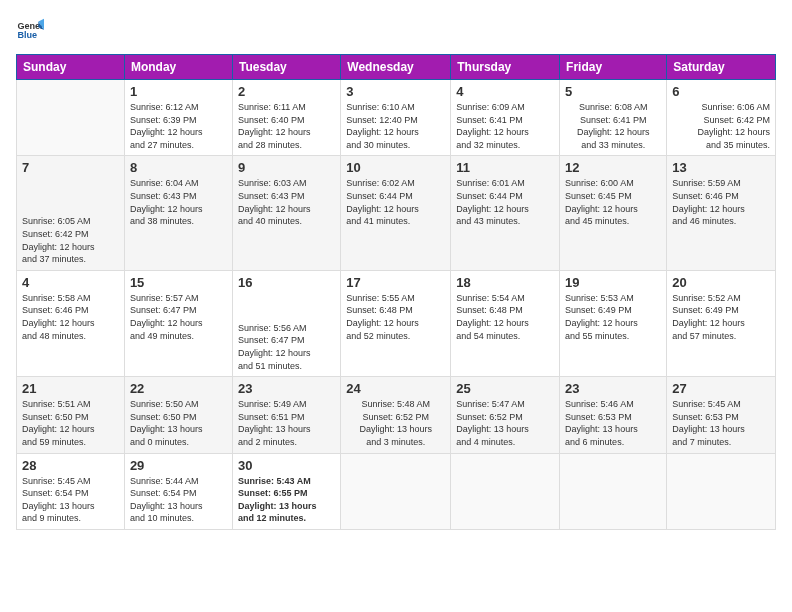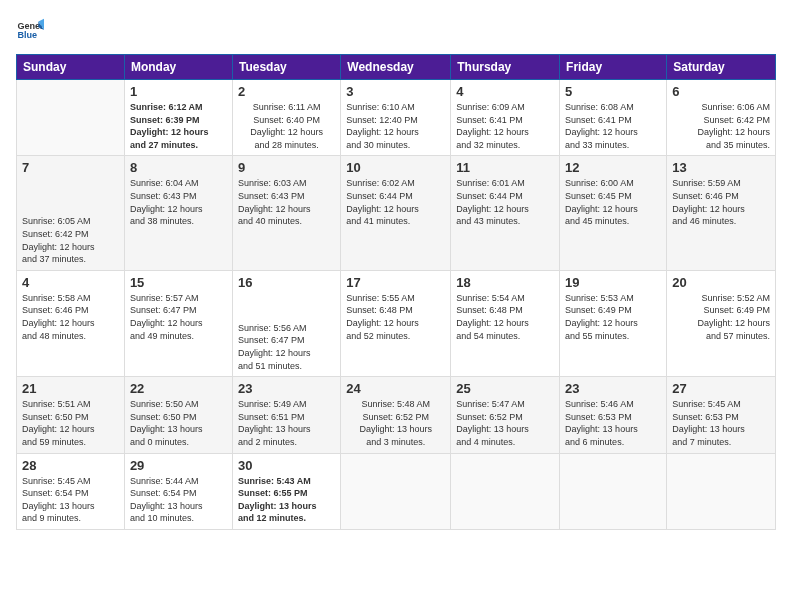--- a/index.html
+++ b/index.html
@@ -36,21 +36,21 @@
     .subtitle {
       font-size: 14px;
       color: #555;
     }
     table {
       width: 100%;
       border-collapse: collapse;
       font-size: 10px;
     }
     thead tr {
-      background-color: #4c1d95;
+      background-color: #a21caf;
       color: #fff;
       padding-left: 48px;
     }
     thead th {
       padding: 5px 6px;
       text-align: left;
       font-size: 12px;
       font-weight: bold;
       border: 1px solid #1a5fa8;
     }
@@ -113,49 +113,49 @@
         <th>Thursday</th>
         <th>Friday</th>
         <th>Saturday</th>
       </tr>
   </thead>
   <tbody id="calendar-body">
       <tr>
         <td class="empty-cell"></td>
         <td>
           <div class="day-number">1</div>
-          <div class="day-info" style="white-space: pre-line; font-weight: bold;">Sunrise: 6:12 AM
+          <div class="day-info" style="white-space: pre-line;">Sunrise: 6:12 AM
 Sunset: 6:39 PM
 Daylight: 12 hours
 and 27 minutes.</div>
         </td>
         <td>
           <div class="day-number">2</div>
-          <div class="day-info" style="white-space: pre-line; text-align: center;">Sunrise: 6:11 AM
+          <div class="day-info" style="white-space: pre-line;">Sunrise: 6:11 AM
 Sunset: 6:40 PM
 Daylight: 12 hours
 and 28 minutes.</div>
         </td>
         <td>
           <div class="day-number">3</div>
           <div class="day-info" style="white-space: pre-line;">Sunrise: 6:10 AM
 Sunset: 12:40 PM
 Daylight: 12 hours
 and 30 minutes.</div>
         </td>
         <td>
           <div class="day-number">4</div>
           <div class="day-info" style="white-space: pre-line;">Sunrise: 6:09 AM
 Sunset: 6:41 PM
 Daylight: 12 hours
 and 32 minutes.</div>
         </td>
         <td>
           <div class="day-number">5</div>
-          <div class="day-info" style="white-space: pre-line;">Sunrise: 6:08 AM
+          <div class="day-info" style="white-space: pre-line; text-align: center;">Sunrise: 6:08 AM
 Sunset: 6:41 PM
 Daylight: 12 hours
 and 33 minutes.</div>
         </td>
         <td>
           <div class="day-number">6</div>
           <div class="day-info" style="white-space: pre-line; text-align: right;">Sunrise: 6:06 AM
 Sunset: 6:42 PM
 Daylight: 12 hours
 and 35 minutes.</div>
@@ -250,21 +250,21 @@
         </td>
         <td>
           <div class="day-number">19</div>
           <div class="day-info" style="white-space: pre-line;">Sunrise: 5:53 AM
 Sunset: 6:49 PM
 Daylight: 12 hours
 and 55 minutes.</div>
         </td>
         <td>
           <div class="day-number">20</div>
-          <div class="day-info" style="white-space: pre-line; text-align: right;">Sunrise: 5:52 AM
+          <div class="day-info" style="white-space: pre-line;">Sunrise: 5:52 AM
 Sunset: 6:49 PM
 Daylight: 12 hours
 and 57 minutes.</div>
         </td>
       </tr>
       <tr>
         <td>
           <div class="day-number">21</div>
           <div class="day-info" style="white-space: pre-line;">Sunrise: 5:51 AM
 Sunset: 6:50 PM

